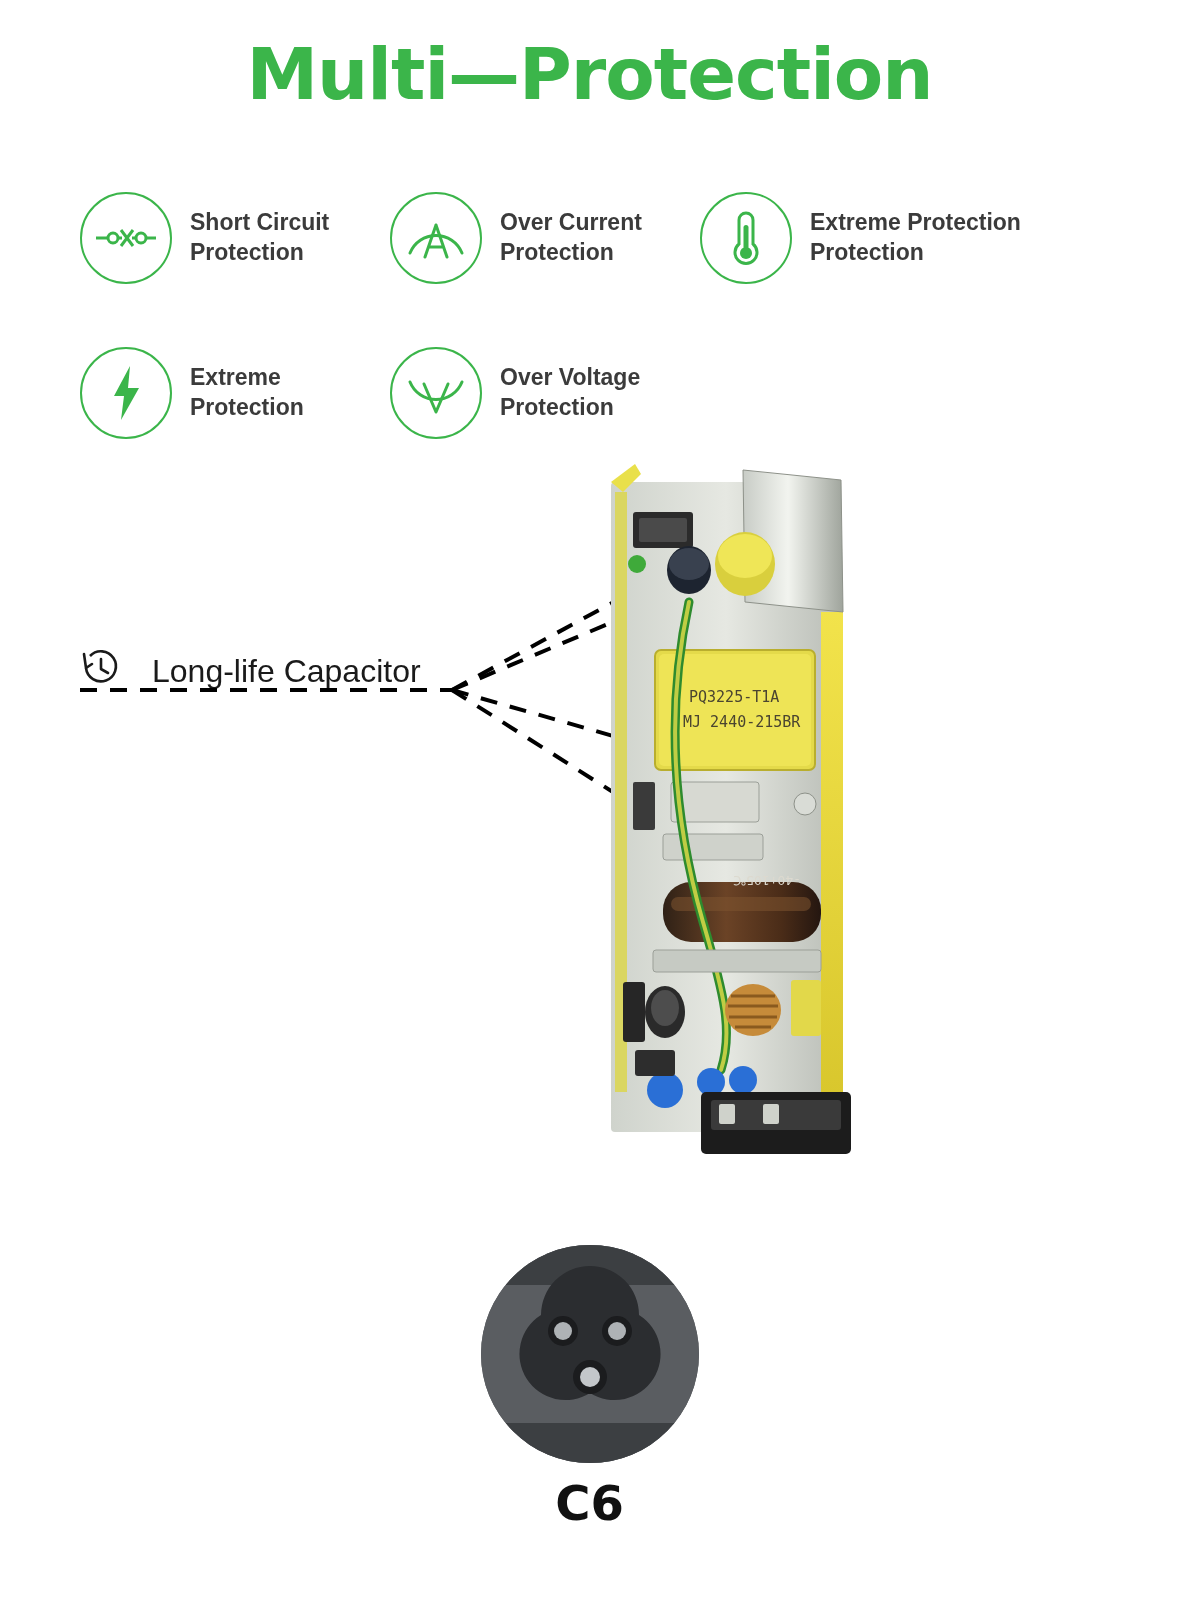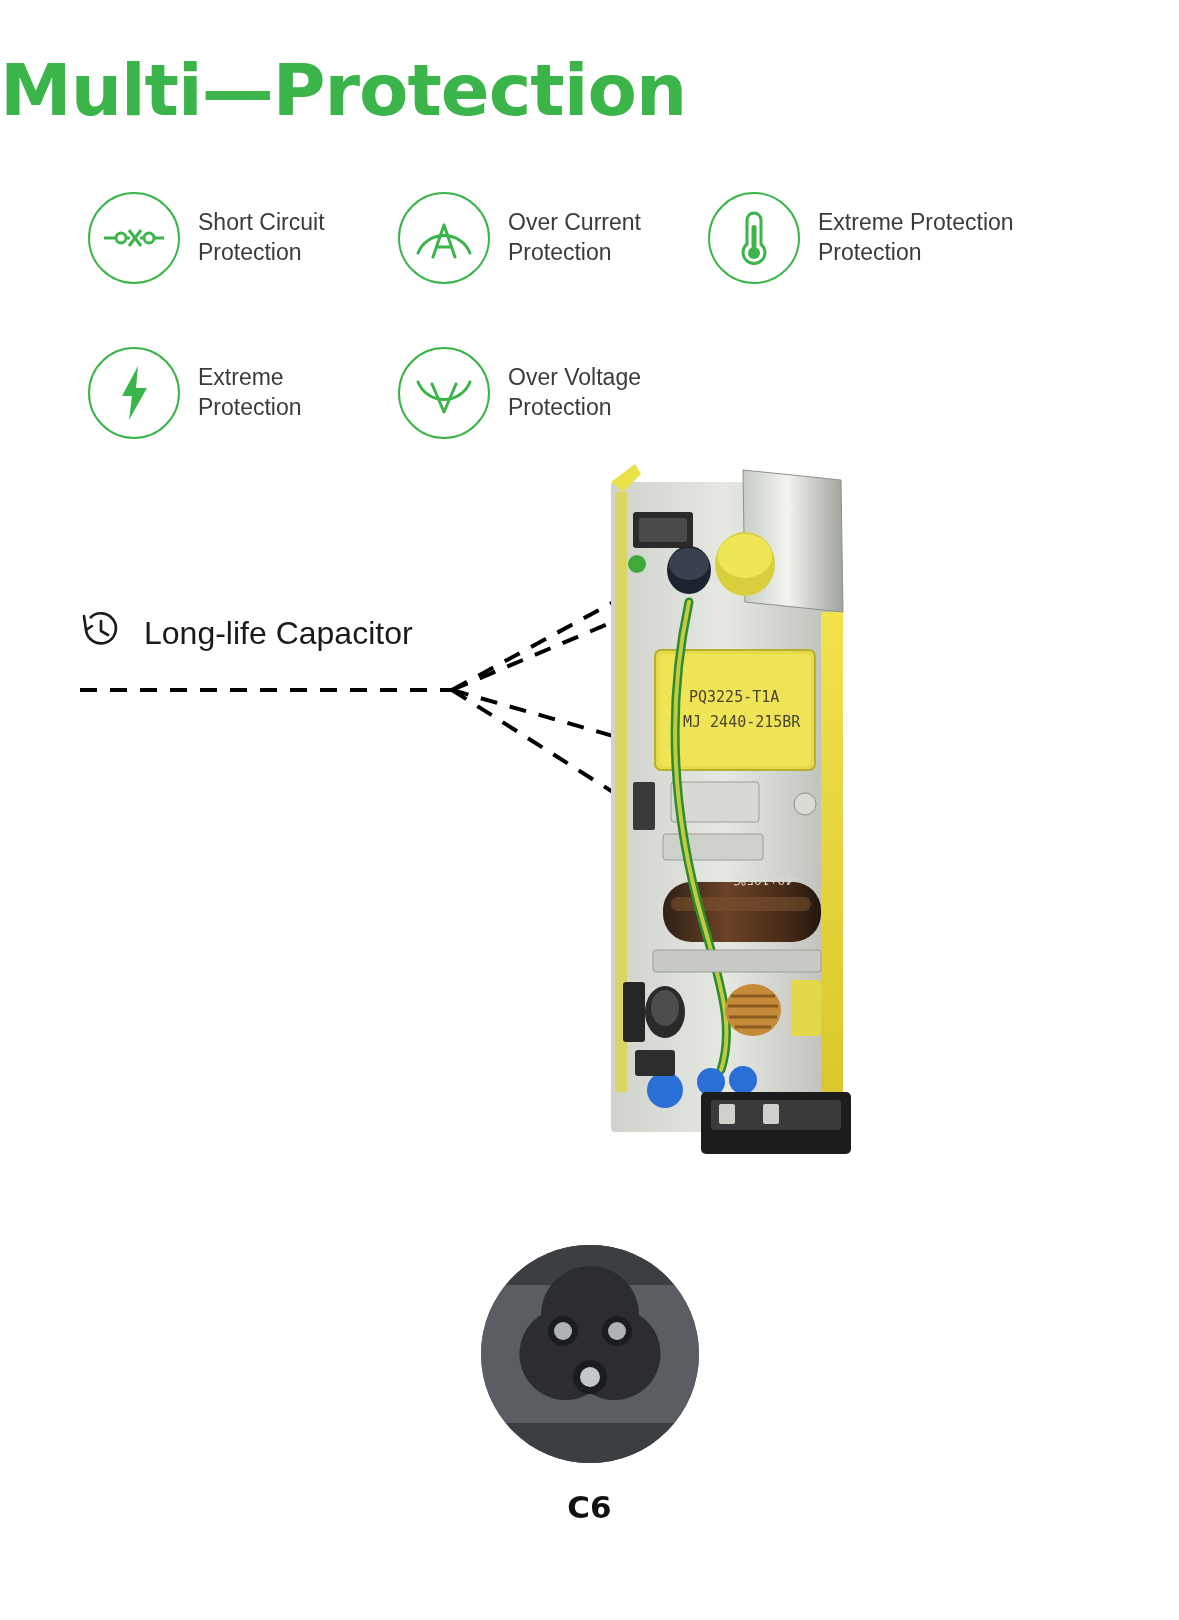--- a/index.html
+++ b/index.html
@@ -11,40 +11,41 @@
     width: 1179px;
     height: 1620px;
     position: relative;
     font-family: "Liberation Sans", sans-serif;
     overflow: hidden;
   }
 
   
   .title {
     position: absolute;
-    top: 48px;
+    top: 32px;
     left: 0;
     width: 100%;
-    text-align: left;
+    text-align: center;
     font-size: 72px;
     font-weight: bold;
     color: #3bb54a;
     letter-spacing: -1px;
     font-family: "DejaVu Sans", sans-serif;
   }
 
   
   .features {
     position: absolute;
     top: 160px;
-    left: 88px;
+    left: 80px;
     width: 1020px;
     display: grid;
     grid-template-columns: 310px 310px 360px;
     grid-template-rows: 155px 155px;
+    font-weight: bold;
   }
   .feature {
     display: flex;
     align-items: center;
     gap: 18px;
   }
   .feature-circle {
     width: 92px;
     height: 92px;
     min-width: 92px;
@@ -60,24 +61,24 @@
     line-height: 1.28;
     color: #3b3b3b;
     font-family: "Liberation Sans", sans-serif;
   }
   .feature-label .l2 { display: block; }
 
   
   .callout {
     position: absolute;
     left: 80px;
-    top: 610px;
+    top: 648px;
     display: flex;
     align-items: center;
-    gap: 22px;
+    gap: 30px;
   }
   .callout-text {
     font-size: 32px;
     color: #1a1a1a;
     font-family: "Liberation Sans", sans-serif;
     white-space: nowrap;
   }
 
   
   .leaders {
@@ -116,22 +117,22 @@
   }
   .connector-img {
     width: 218px;
     height: 218px;
     border-radius: 50%;
     overflow: hidden;
     position: relative;
     background: #55585c;
   }
   .connector-label {
-    margin-top: 26px;
-    font-size: 31px;
+    margin-top: 12px;
+    font-size: 48px;
     font-weight: bold;
     color: #111;
     font-family: "DejaVu Sans", sans-serif;
     text-align: center;
   }
 </style>
 </head>
 <body>
 
 <div class="title">Multi—Protection</div>

